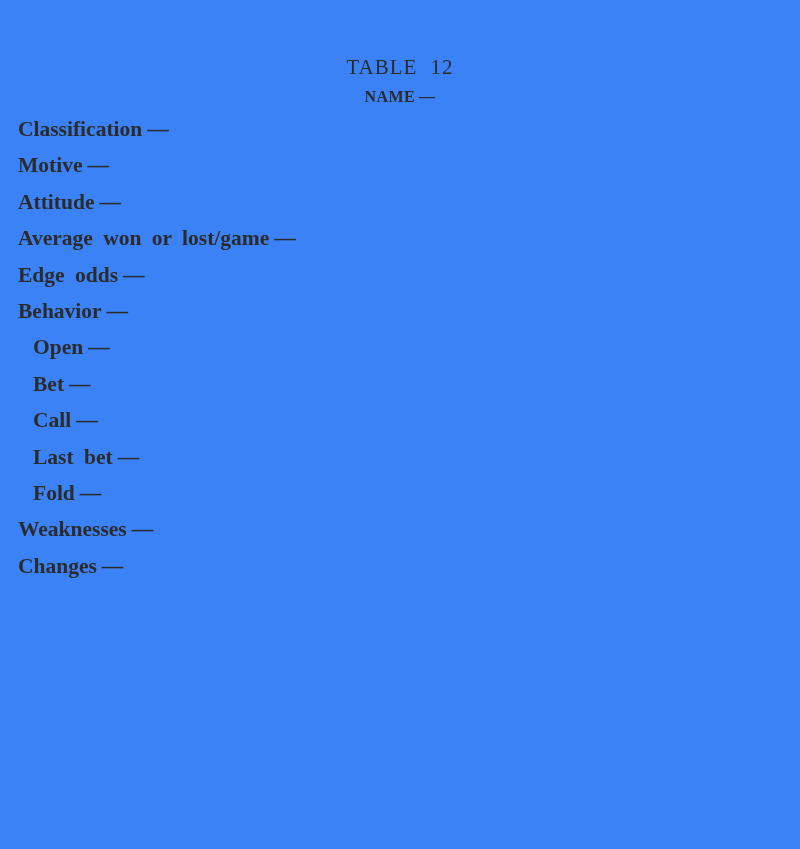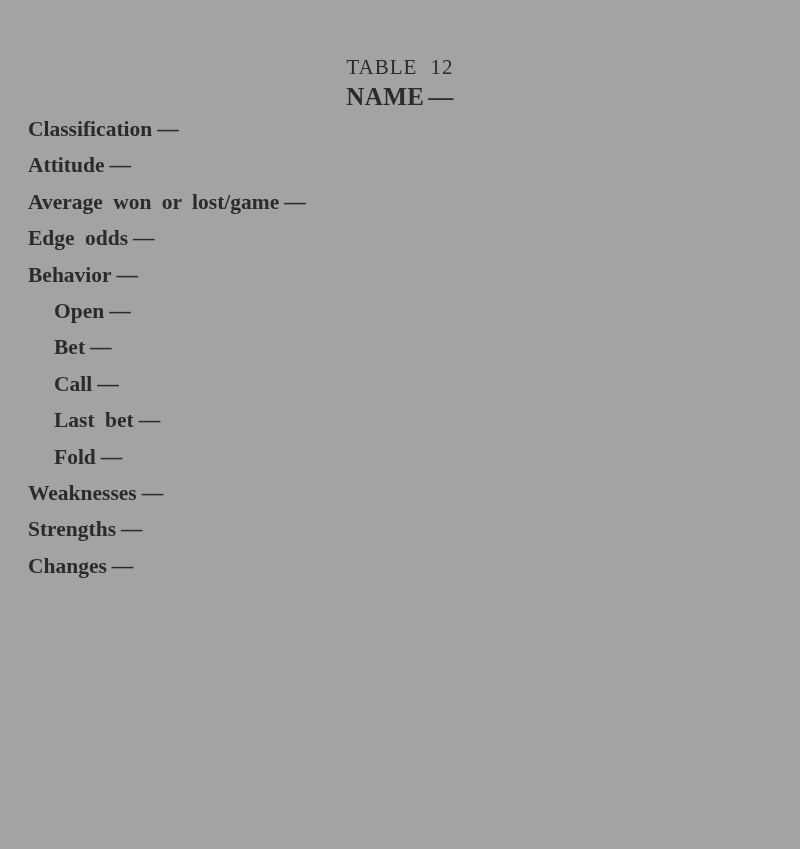--- a/index.html
+++ b/index.html
@@ -4,21 +4,21 @@
 <style>
   html, body {
     margin: 0;
     padding: 0;
     background: #ffffff;
   }
   .page {
     position: relative;
     width: 800px;
     height: 849px;
-    background: #a3a3a3;
+    background: #3b82f6;
     overflow: hidden;
     font-family: "Liberation Serif", "DejaVu Serif", serif;
     color: #2b2b2b;
     -webkit-font-smoothing: antialiased;
   }
   .header {
     padding-top: 53px;
     text-align: center;
   }
   .header-line {
@@ -31,37 +31,37 @@
     letter-spacing: 1px;
     word-spacing: 7px;
   }
   .doc-title {
     font-size: 22.5px;
     font-weight: 700;
     letter-spacing: 0.3px;
     word-spacing: 6px;
   }
   .header-field {
-    font-size: 25px;
+    font-size: 16px;
     font-weight: 700;
     letter-spacing: 0.4px;
   }
   .fields {
     margin-top: 0;
   }
   .field {
     font-size: 21.5px;
     font-weight: 700;
     line-height: 36.4px;
-    padding-left: 28px;
+    padding-left: 18px;
     word-spacing: 5px;
     white-space: nowrap;
   }
   .field.sub {
-    padding-left: 54px;
+    padding-left: 33px;
   }
   .dash {
     margin-left: 5px;
     font-weight: 700;
   }
   .header-line .dash {
     margin-left: 4px;
   }
 </style>
 </head>
@@ -77,20 +77,23 @@
       <span>NAME</span><span class="dash">—</span>
     </div>
   </div>
 
   <div class="fields">
 
     <div class="field">
       <span>Classification</span><span class="dash">—</span>
     </div>
 
+    <div class="field">
+      <span>Motive</span><span class="dash">—</span>
+    </div>
 
     <div class="field">
       <span>Attitude</span><span class="dash">—</span>
     </div>
 
 
     <div class="field">
       <span>Average won or lost/game</span><span class="dash">—</span>
     </div>
 
@@ -121,23 +124,20 @@
 
 
     <div class="field sub">
       <span>Fold</span><span class="dash">—</span>
     </div>
 
     <div class="field">
       <span>Weaknesses</span><span class="dash">—</span>
     </div>
 
-    <div class="field">
-      <span>Strengths</span><span class="dash">—</span>
-    </div>
 
     <div class="field">
       <span>Changes</span><span class="dash">—</span>
     </div>
 
 
   </div>
 </div>
 
 </body></html>

